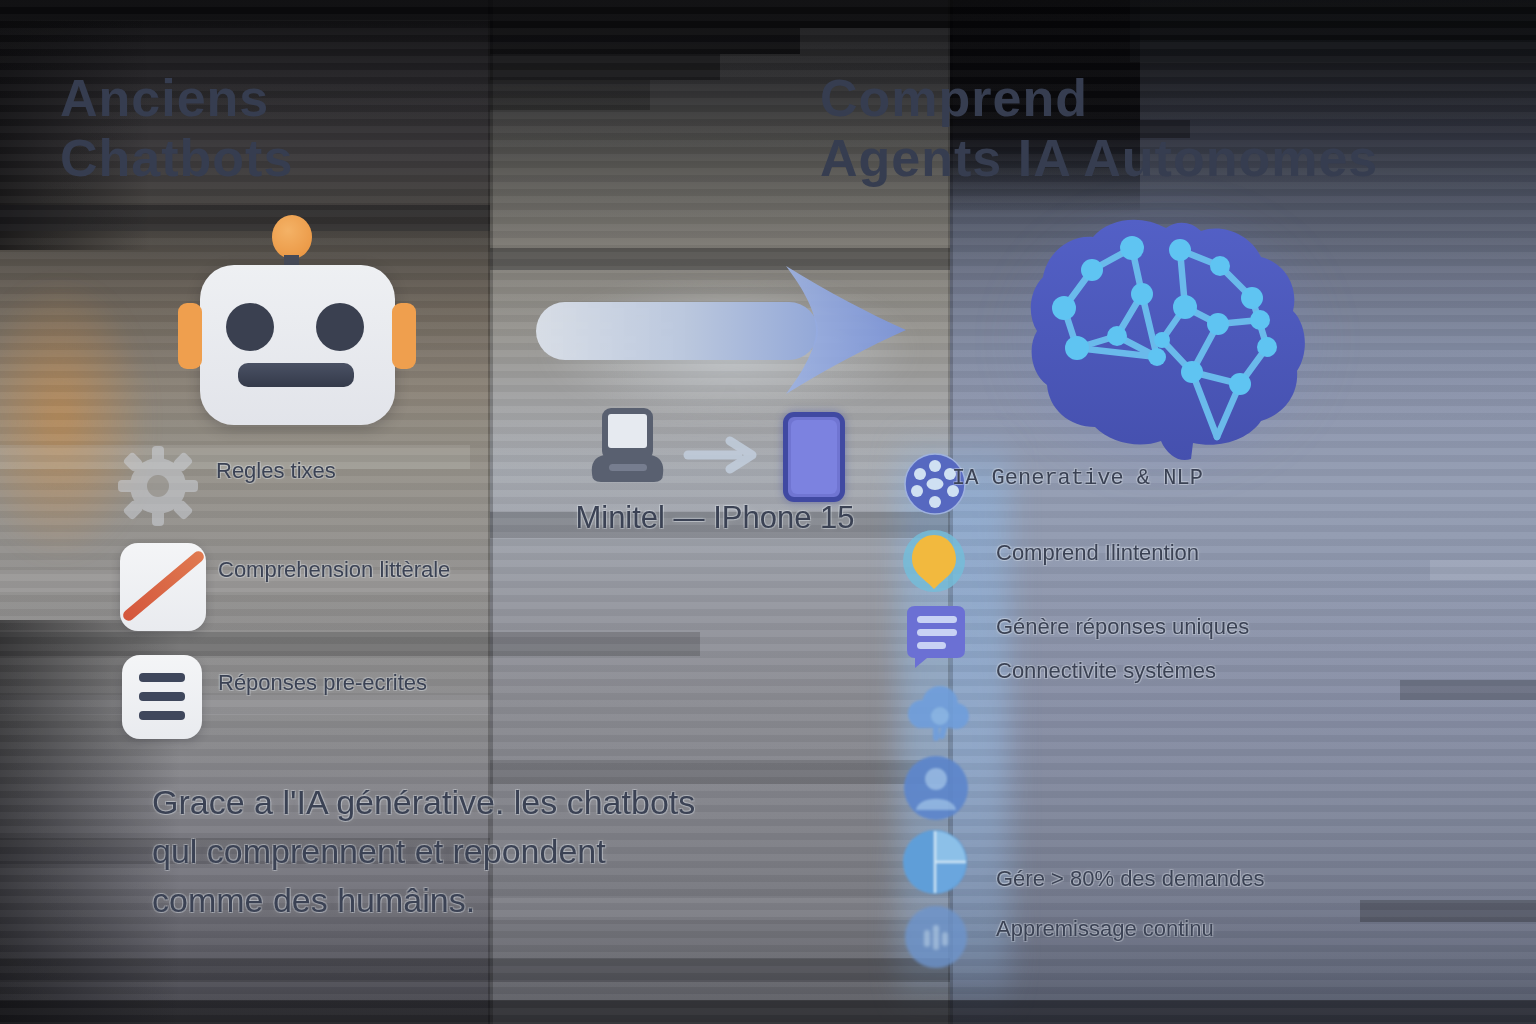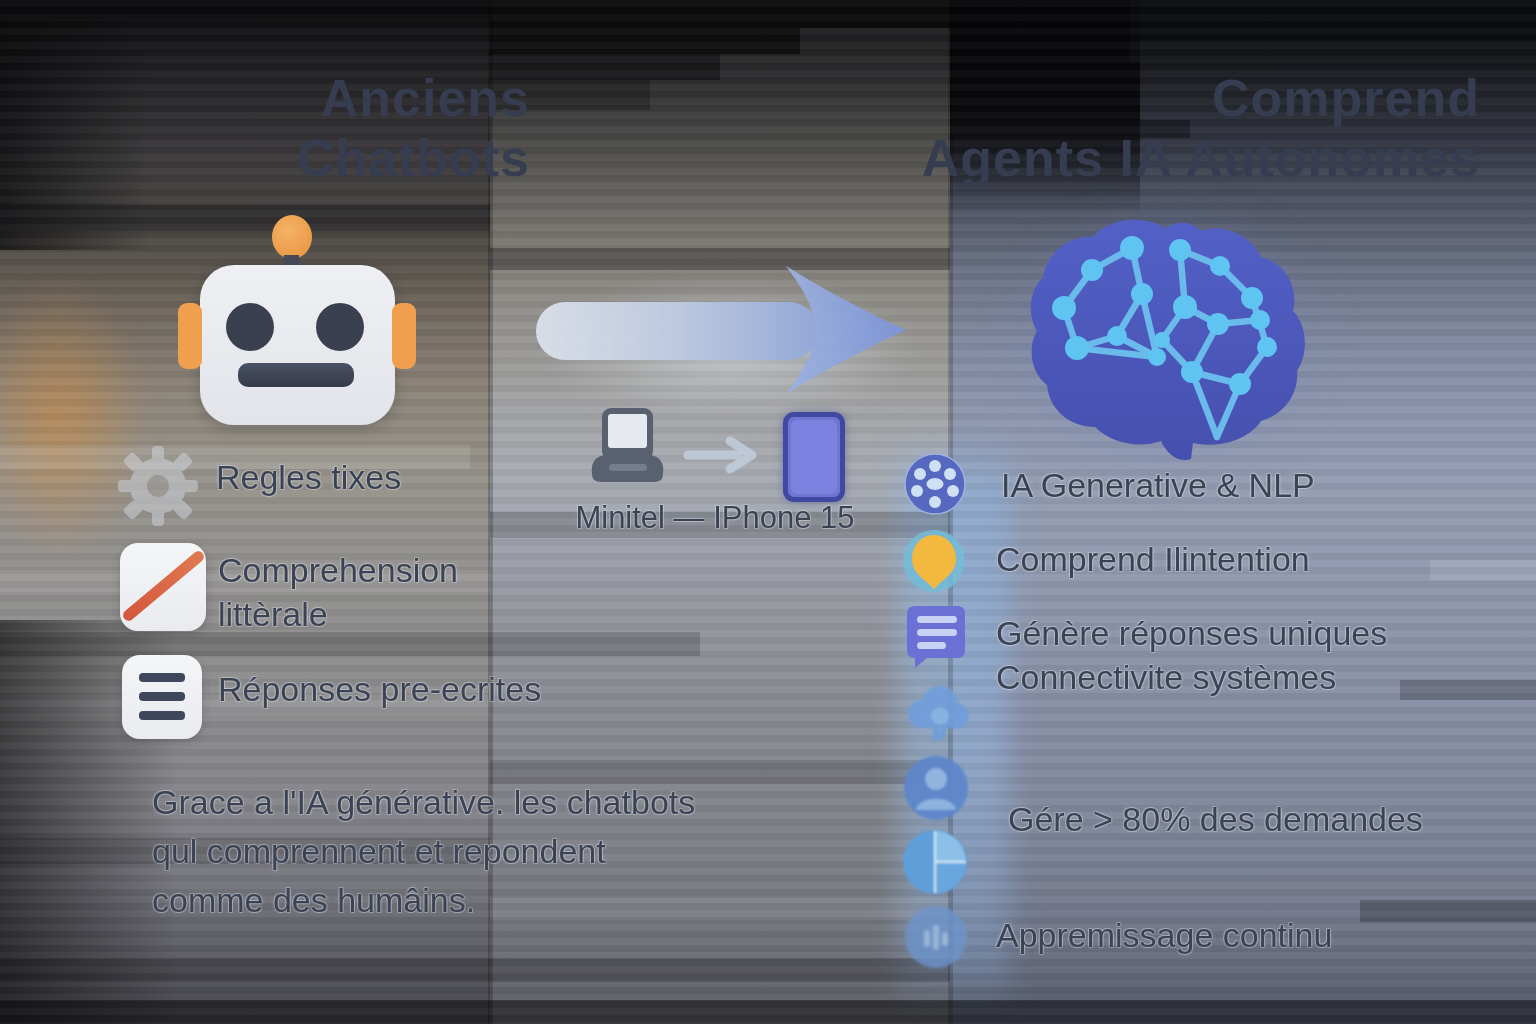--- a/index.html
+++ b/index.html
@@ -20,22 +20,22 @@
     #757b8e 88%,#62687a 95%,#4e5362 100%);}
   .stripe{position:absolute;pointer-events:none;}
   #texture{position:absolute;inset:0;background:repeating-linear-gradient(180deg,
     rgba(255,255,255,.03) 0 7px,rgba(0,0,0,.04) 7px 14px);pointer-events:none;}
   .glow{position:absolute;pointer-events:none;}
   
   .t{color:#3b4254;text-shadow:1px 1px 0 rgba(235,240,248,.28),
      -1px -1px 0 rgba(235,240,248,.28),1px -1px 0 rgba(235,240,248,.22),
      -1px 1px 0 rgba(235,240,248,.22),0 0 7px rgba(255,255,255,.14);}
   .title{position:absolute;font-size:52px;font-weight:700;letter-spacing:1px;
-     text-align:right;line-height:60px;color:#363d50;}
-  .item-label{font-size:34px;}
+     text-align:left;line-height:60px;color:#363d50;}
+  .item-label{font-size:22px;}
   .pos{position:absolute;}
   
   #robot{position:absolute;left:178px;top:215px;width:240px;height:218px;}
   #robot .ball{position:absolute;left:94px;top:0;width:40px;height:44px;border-radius:50%;
      background:radial-gradient(circle at 40% 35%,#f4b266,#e8913c);}
   #robot .stem{position:absolute;left:106px;top:40px;width:15px;height:18px;background:#474b58;}
   #robot .head{position:absolute;left:22px;top:50px;width:195px;height:160px;border-radius:34px;
      background:linear-gradient(180deg,#eef0f3,#e2e4ea);box-shadow:0 4px 14px rgba(30,30,40,.25);}
   #robot .ear{position:absolute;top:88px;width:24px;height:66px;border-radius:9px;background:#ef9f4e;}
   #robot .ear.l{left:0;} #robot .ear.r{left:214px;}
@@ -271,21 +271,21 @@
         <circle cx="32" cy="14" r="6"></circle>
           <circle cx="17" cy="22" r="6"></circle>
           <circle cx="47" cy="22" r="6"></circle>
         <ellipse cx="32" cy="32" rx="8.5" ry="6"></ellipse>
           <circle cx="14" cy="39" r="6"></circle>
           <circle cx="50" cy="39" r="6"></circle>
         <circle cx="32" cy="50" r="6"></circle>
       </g>
     </svg>
   </span>
-  <div class="pos t item-label" style="left:1001px;top:466px;">IA Generative &amp; NLP</div>
+  <div class="pos t item-label" style="left:952px;top:466px;font-family:Liberation Mono, monospace;">IA Generative &amp; NLP</div>
 
   <span class="icon-badge soft" style="left:901px;top:527px;">
     <svg width="66" height="70" viewBox="0 0 66 70">
       <circle cx="33" cy="34" r="31" fill="#74bcd8" opacity=".85"></circle>
       <path d="M33 8 C20 8 11 19 11 32 C11 44 20 50 28 57 L33 62 L38 57 C46 50 55 44 55 32 C55 19 46 8 33 8 Z" fill="#f2b93e"></path>
     </svg>
   </span>
   <div class="pos t item-label" style="left:996px;top:540px;">Comprend Ilintention</div>
 
   <span class="icon-badge" style="left:903px;top:602px;">
@@ -321,21 +321,21 @@
   </span>
 
   <span class="icon-badge" style="left:900px;top:826px;filter:blur(.9px);">
     <svg width="70" height="72" viewBox="0 0 70 72">
       <circle cx="35" cy="36" r="32" fill="#5f9ed8"></circle>
       <path d="M35 36 L35 5 A31 31 0 0 1 66 36 Z" fill="#8cc0e8"></path>
       <path d="M35 36 L66 36 A31 31 0 0 1 35 67 Z" fill="#6aa6de"></path>
       <path d="M35 36 L35 5 M35 36 L66 36 M35 36 L35 67" stroke="#cfe4f4" stroke-width="2.5"></path>
     </svg>
   </span>
-  <div class="pos t item-label" style="left:996px;top:800px;margin-left:12px;">Gére &gt; 80% des demandes</div>
+  <div class="pos t item-label" style="left:996px;top:866px;">Gére &gt; 80% des demandes</div>
 
   <span class="icon-badge" style="left:903px;top:902px;filter:blur(1.4px);opacity:.8;">
     <svg width="66" height="70" viewBox="0 0 66 70">
       <circle cx="33" cy="35" r="31" fill="#6d94cc"></circle>
       <g fill="#a8c6e8" opacity=".9">
         <rect x="21" y="28" width="6" height="17" rx="3"></rect>
         <rect x="30" y="23" width="6" height="25" rx="3"></rect>
         <rect x="39" y="30" width="6" height="14" rx="3"></rect>
       </g>
     </svg>

